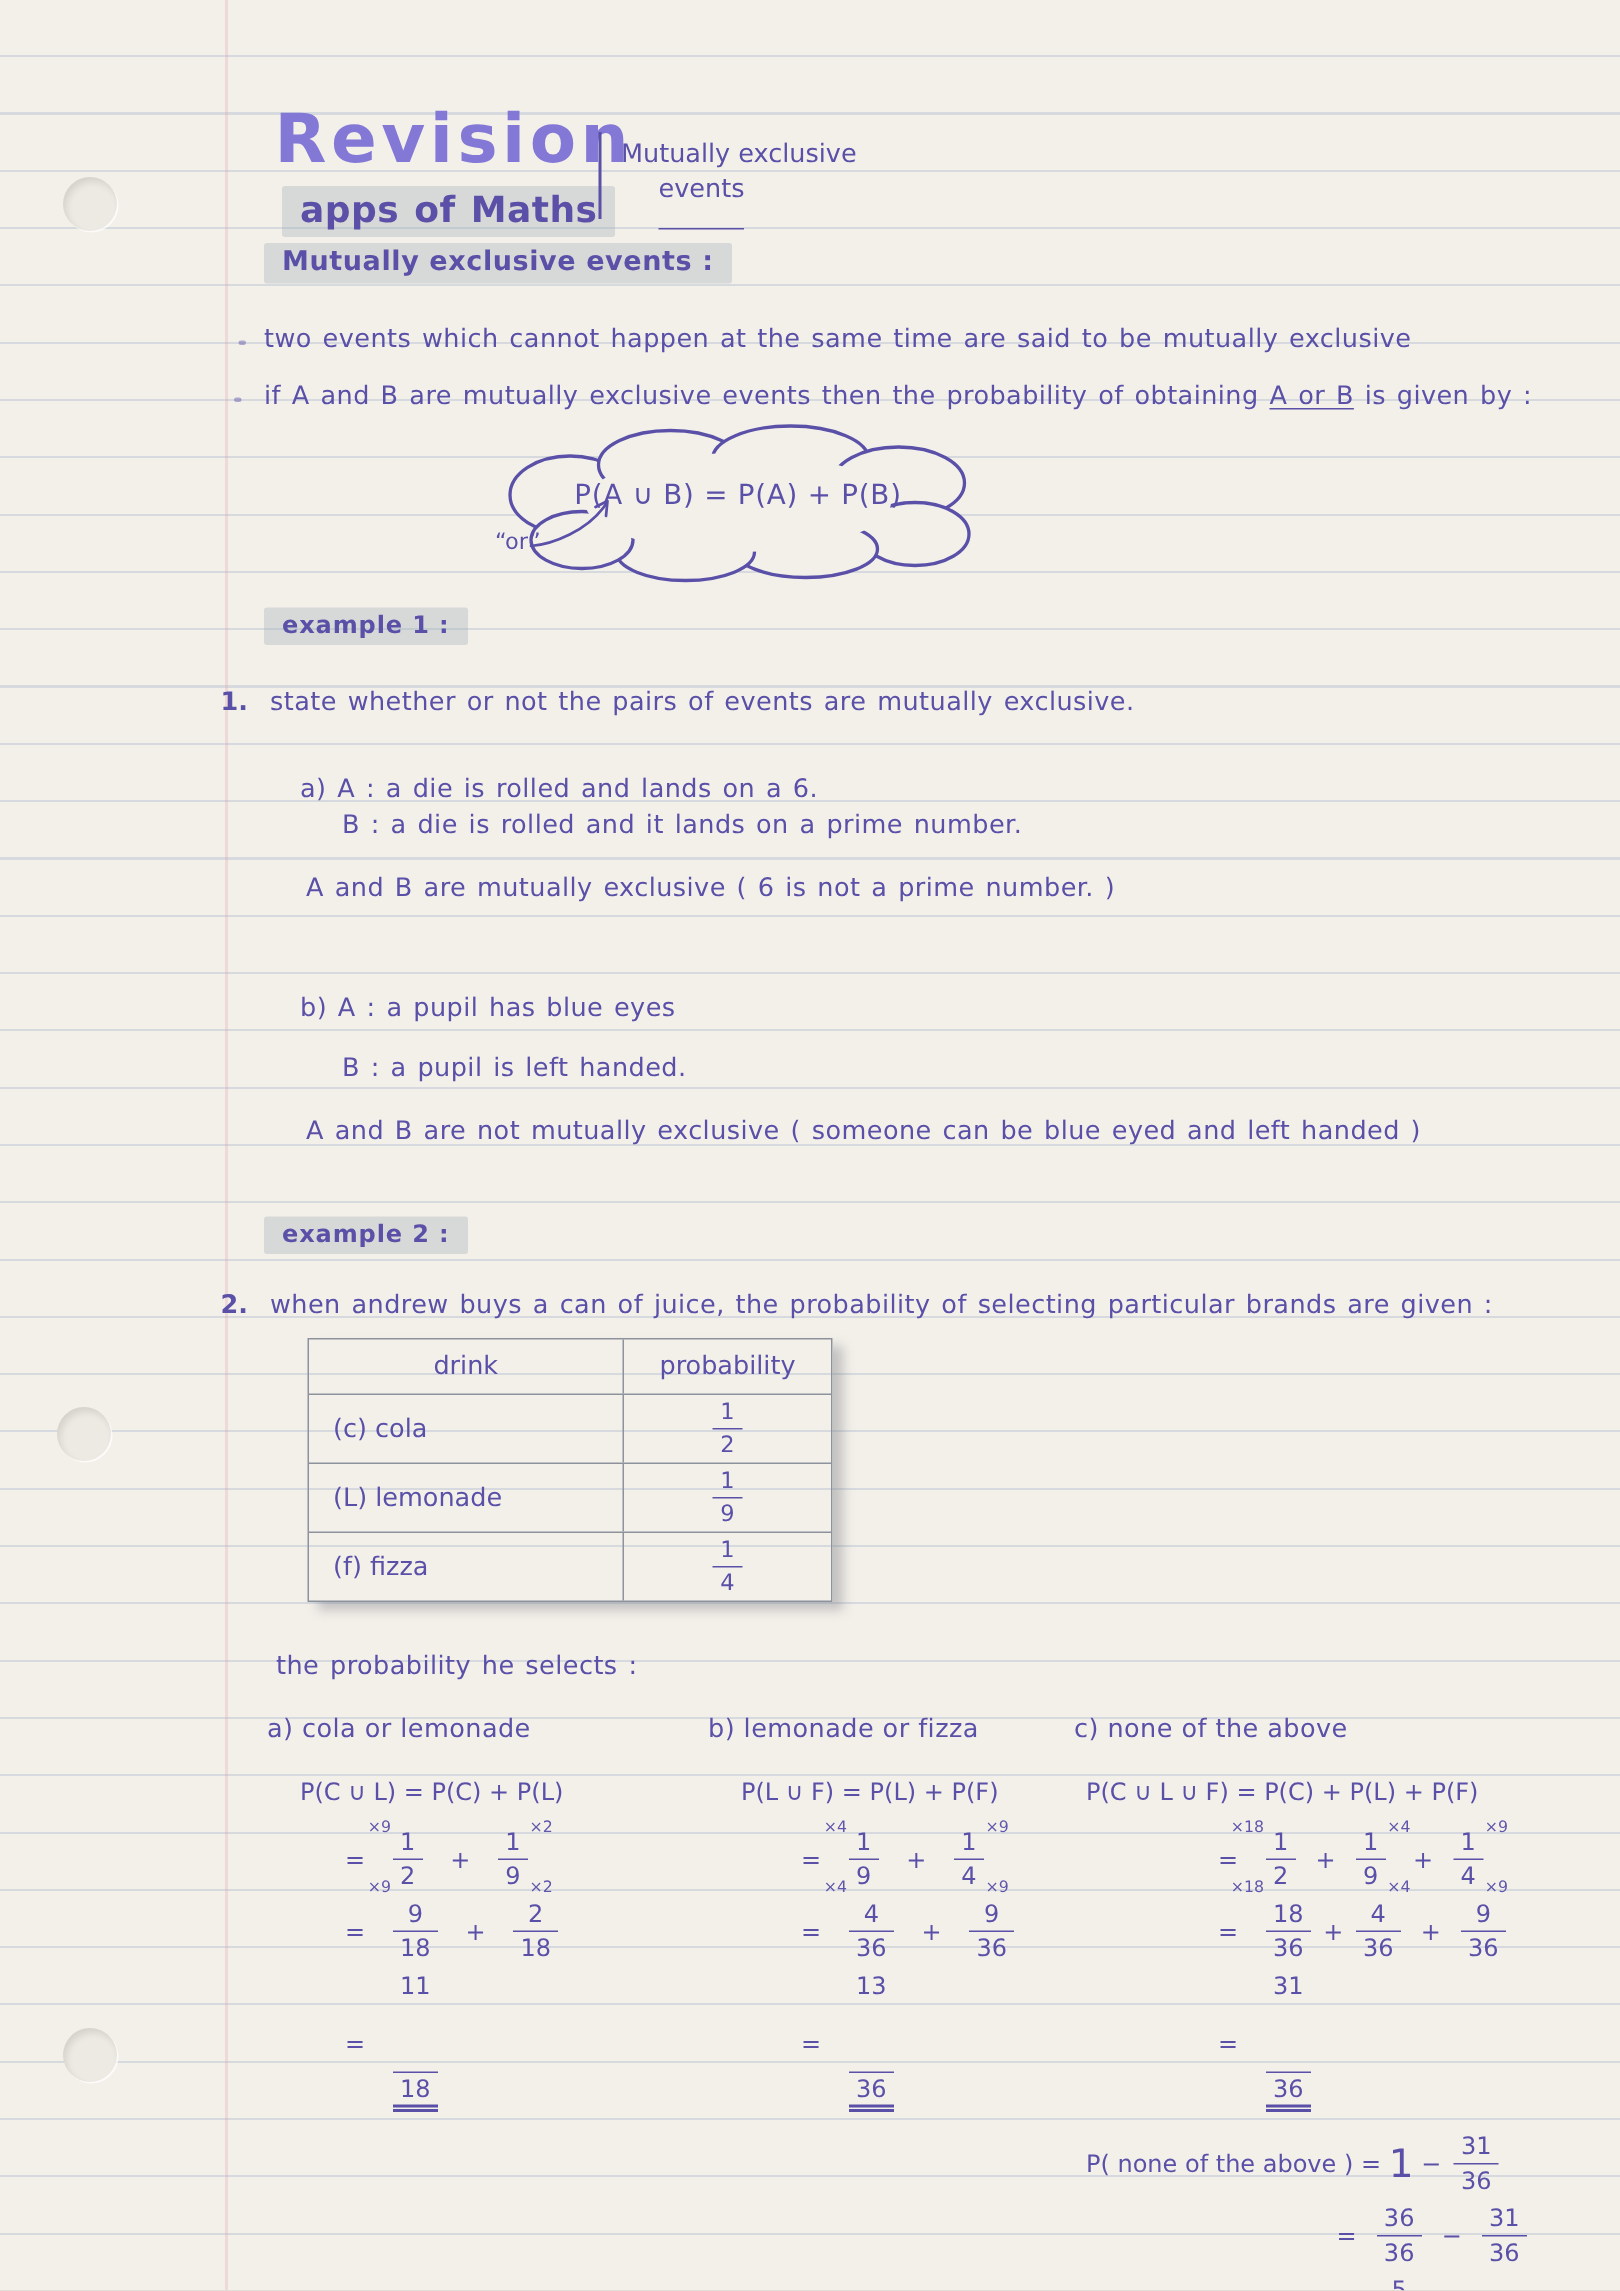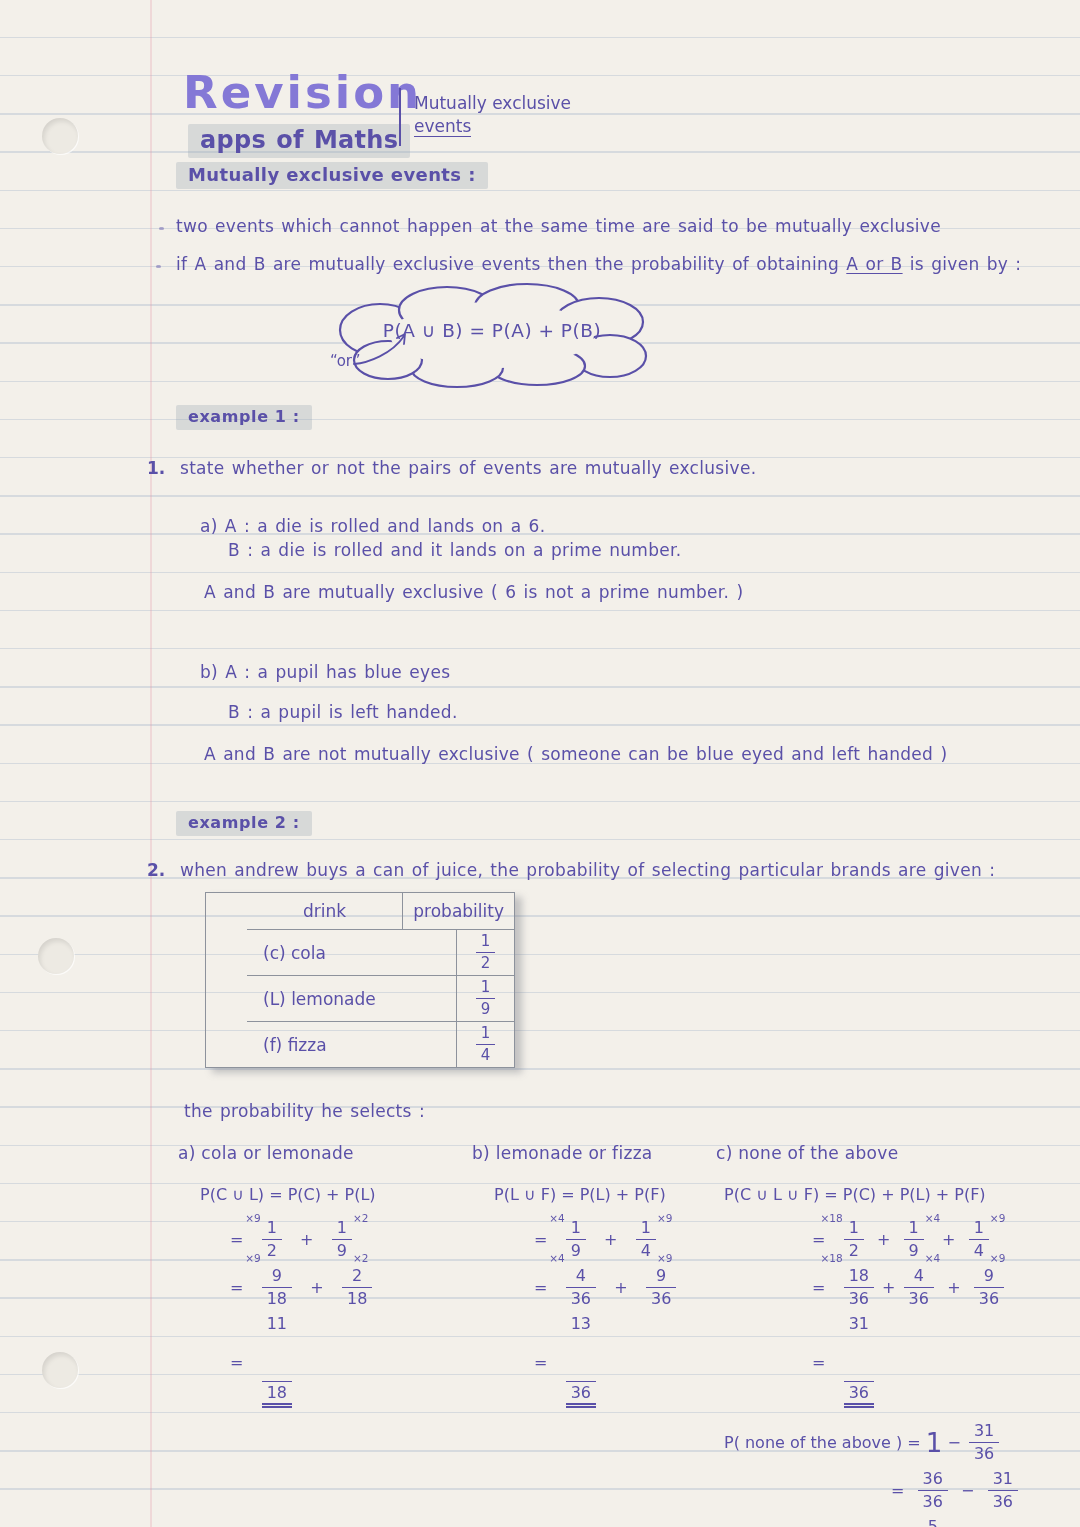--- a/index.html
+++ b/index.html
@@ -16,29 +16,29 @@
   .hole{position:absolute;width:36px;height:36px;border-radius:50%;background:#edeae3;
     box-shadow:inset 2px 3px 5px rgba(0,0,0,.10),1px 1px 0 rgba(255,255,255,.7);}
   .abs{position:absolute;}
   .hw{font-size:17px;letter-spacing:.3px;word-spacing:1.5px;}
   .title{font-size:45px;font-weight:bold;color:var(--title);letter-spacing:3px;}
   .hl{background:rgba(158,170,180,.33);padding:2px 12px 4px;border-radius:2px;display:inline-block;}
   .heading{font-size:18px;font-weight:bold;letter-spacing:.4px;}
   .exlabel{font-size:16px;font-weight:bold;letter-spacing:.6px;}
   .divider{width:2px;background:var(--ink);}
   .topic{font-size:17px;line-height:23px;}
-  .topic .u{border-bottom:1.5px solid var(--ink);padding-bottom:0;}
+  .topic .u{border-bottom:1.5px solid var(--ink);padding-bottom:16px;margin-left:25px;}
   .em-underline{text-decoration:underline;text-underline-offset:3px;}
   .num{font-size:17px;font-weight:bold;}
   .cloud-text{position:absolute;left:0;right:0;top:42px;text-align:center;font-size:18.5px;font-weight:500;letter-spacing:.5px;}
   .ornote{font-size:15px;}
   .bullet{position:absolute;width:5px;height:3px;background:var(--ink);opacity:.45;border-radius:2px;}
   
-  .jtable{position:absolute;left:205px;top:892px;width:310px;border:1.7px solid var(--pencil);
-    box-shadow:7px 5px 7px rgba(105,110,120,.35);padding-left:41px;}
+  .jtable{position:absolute;left:205px;top:892px;width:350px;border:1.7px solid var(--pencil);
+    box-shadow:7px 5px 7px rgba(105,110,120,.35);}
   .trow{display:flex;border-top:1.7px solid var(--pencil);align-items:center;min-height:42px;}
   .trow.thead{border-top:none;min-height:36px;}
   .tcell{padding:4px 10px;font-size:17px;}
   .tc1{width:210px;border-right:1.7px solid var(--pencil);align-self:stretch;display:flex;align-items:center;padding-left:16px;}
   .tc2{flex:1;text-align:center;display:flex;justify-content:center;align-items:center;align-self:stretch;}
   .thead .tc1{justify-content:center;padding-left:10px;}
   
   .frac{display:inline-flex;flex-direction:column;align-items:center;vertical-align:middle;line-height:1;margin:0 3px;position:relative;}
   .frac .n{padding:0 5px 3px;}
   .frac .d{border-top:1.7px solid currentColor;padding:3px 5px 0;}

